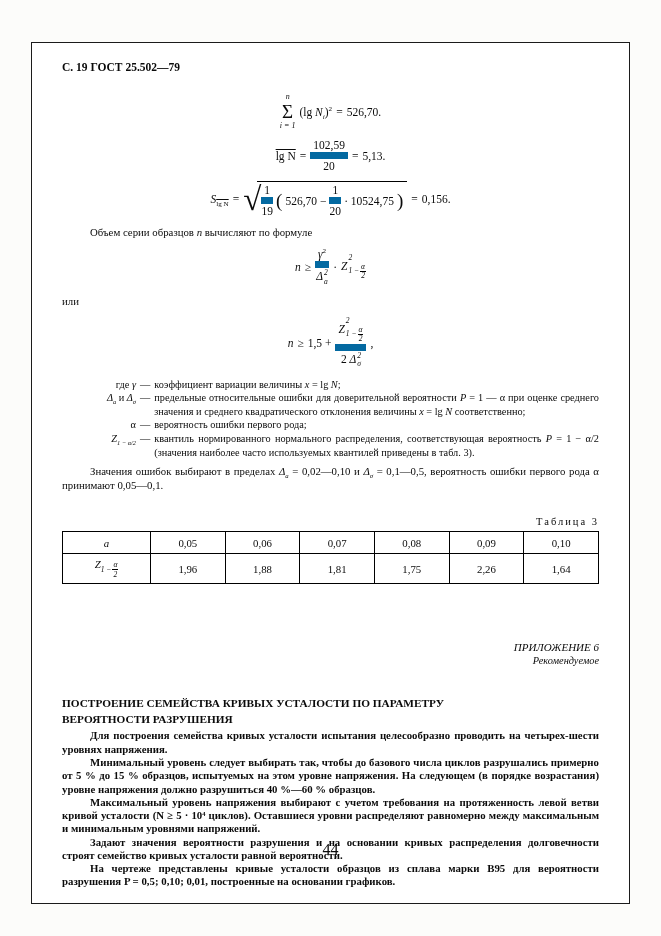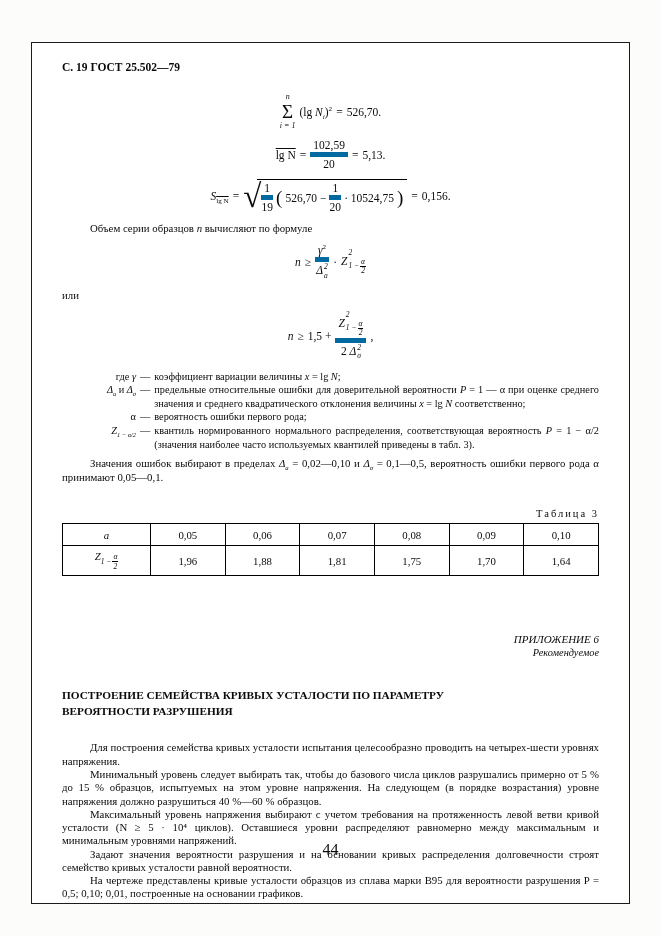--- a/index.html
+++ b/index.html
@@ -23,21 +23,21 @@
 
   i, .it { font-style:italic; }
   .ov { text-decoration:overline; }
   sub, sup { line-height:0; font-size:0.62em; }
 
   .bigop { display:inline-flex; flex-direction:column; align-items:center; line-height:1; }
   .op-upper,.op-lower { font-size:8px; font-style:italic; }
   .op-sym { font-size:19px; padding:1px 0; }
 
   .frac { display:inline-flex; flex-direction:column; align-items:center; text-align:center; }
-  .frac .num { border-bottom:5px solid #0369a1; padding:0 3px 1px; white-space:nowrap;text-align:center; }
+  .frac .num { border-bottom:7px solid #0369a1; padding:0 3px 1px; white-space:nowrap;text-align:center; }
   .frac .den { padding-top:1px; white-space:nowrap; }
 
   .scripts { display:inline-flex; flex-direction:column; align-items:flex-start;
              font-size:7.5px; line-height:1.1; vertical-align:middle; margin-left:1px; }
   .scr-top,.scr-bot { font-style:italic; display:inline-flex; align-items:center; gap:1px; }
 
   .mfrac { display:inline-flex; flex-direction:column; align-items:center; vertical-align:middle; }
   .mfrac .mnum { border-bottom:1px solid #000; padding:0 1px; }
   .mfrac .mden { padding:0 1px; }
 
@@ -59,21 +59,21 @@
   .table-label { text-align:right; font-size:10.5px; letter-spacing:2px; margin-top:24px; }
   table.t3 { border-collapse:collapse; width:100%; margin-top:4px; font-size:10.8px; }
   .t3 td { border:1px solid #000; text-align:center; padding:4px 2px; height:22px; }
   .t3 td.first { width:88px; }
   .tsub { display:inline-flex; align-items:center; gap:1px; font-size:7.5px;
           vertical-align:-4px; font-style:italic; }
 
   .app-label { margin-top:56px; text-align:right; font-style:italic; font-size:11px; line-height:1.3; }
   .app-sublabel { font-size:10.3px; }
   .app-heading { margin-top:28px; font-weight:bold; font-size:11.3px; line-height:1.4; }
-  .app-paras { margin-top:22px; }
+  .app-paras { margin-top:2px;font-weight:bold; }
   .app-paras p { margin:0; font-size:10.8px; line-height:1.23; text-align:justify; text-indent:28px; }
 
   .page-num { position:absolute; bottom:44px; left:0; width:100%; text-align:center; font-size:16px; }
 </style>
 </head>
 <body>
 
 <div class="frame">
 
   <div class="doc-header">С. 19 ГОСТ 25.502—79</div>
@@ -220,21 +220,21 @@
               <span>1 −</span>
               <span class="mfrac">
                 <span class="mnum">α</span>
                 <span class="mden">2</span>
               </span>
             </span></td>
       <td>1,96</td>
       <td>1,88</td>
       <td>1,81</td>
       <td>1,75</td>
-      <td>1,70</td>
+      <td>2,26</td>
       <td>1,64</td>
     </tr>
   </tbody>
     </table>
 
   <div class="app-label">
     <div>ПРИЛОЖЕНИЕ 6</div>
     <div class="app-sublabel">Рекомендуемое</div>
   </div>
 

